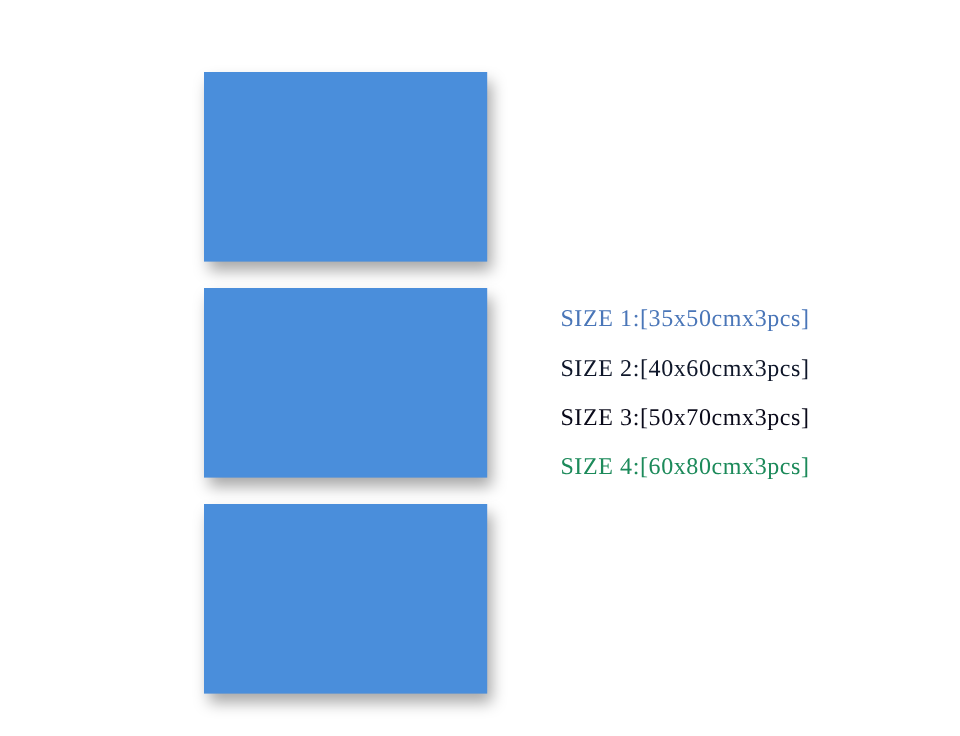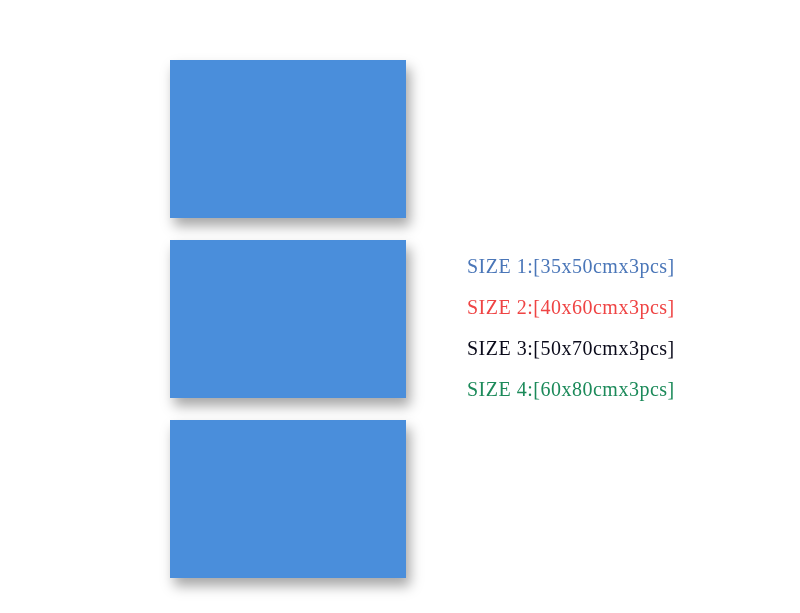--- a/index.html
+++ b/index.html
@@ -35,21 +35,21 @@
       display: flex;
       flex-direction: column;
       gap: 18px;
     }
     .size-entry {
       font-size: 20px;
       letter-spacing: 0.5px;
       white-space: nowrap;
     }
     .color-1 { color: #4a76b8; }
-    .color-2 { color: #ef4444; }
+    .color-2 { color: #0f172a; }
     .color-3 { color: #0a0a1a; text-align: right; }
     .color-4 { color: #1c8a5a; text-align: center; }
   </style>
 </head>
 <body>
 
 <div class="panels-container">
   <div class="panel"></div>
   <div class="panel"></div>
   <div class="panel"></div>

